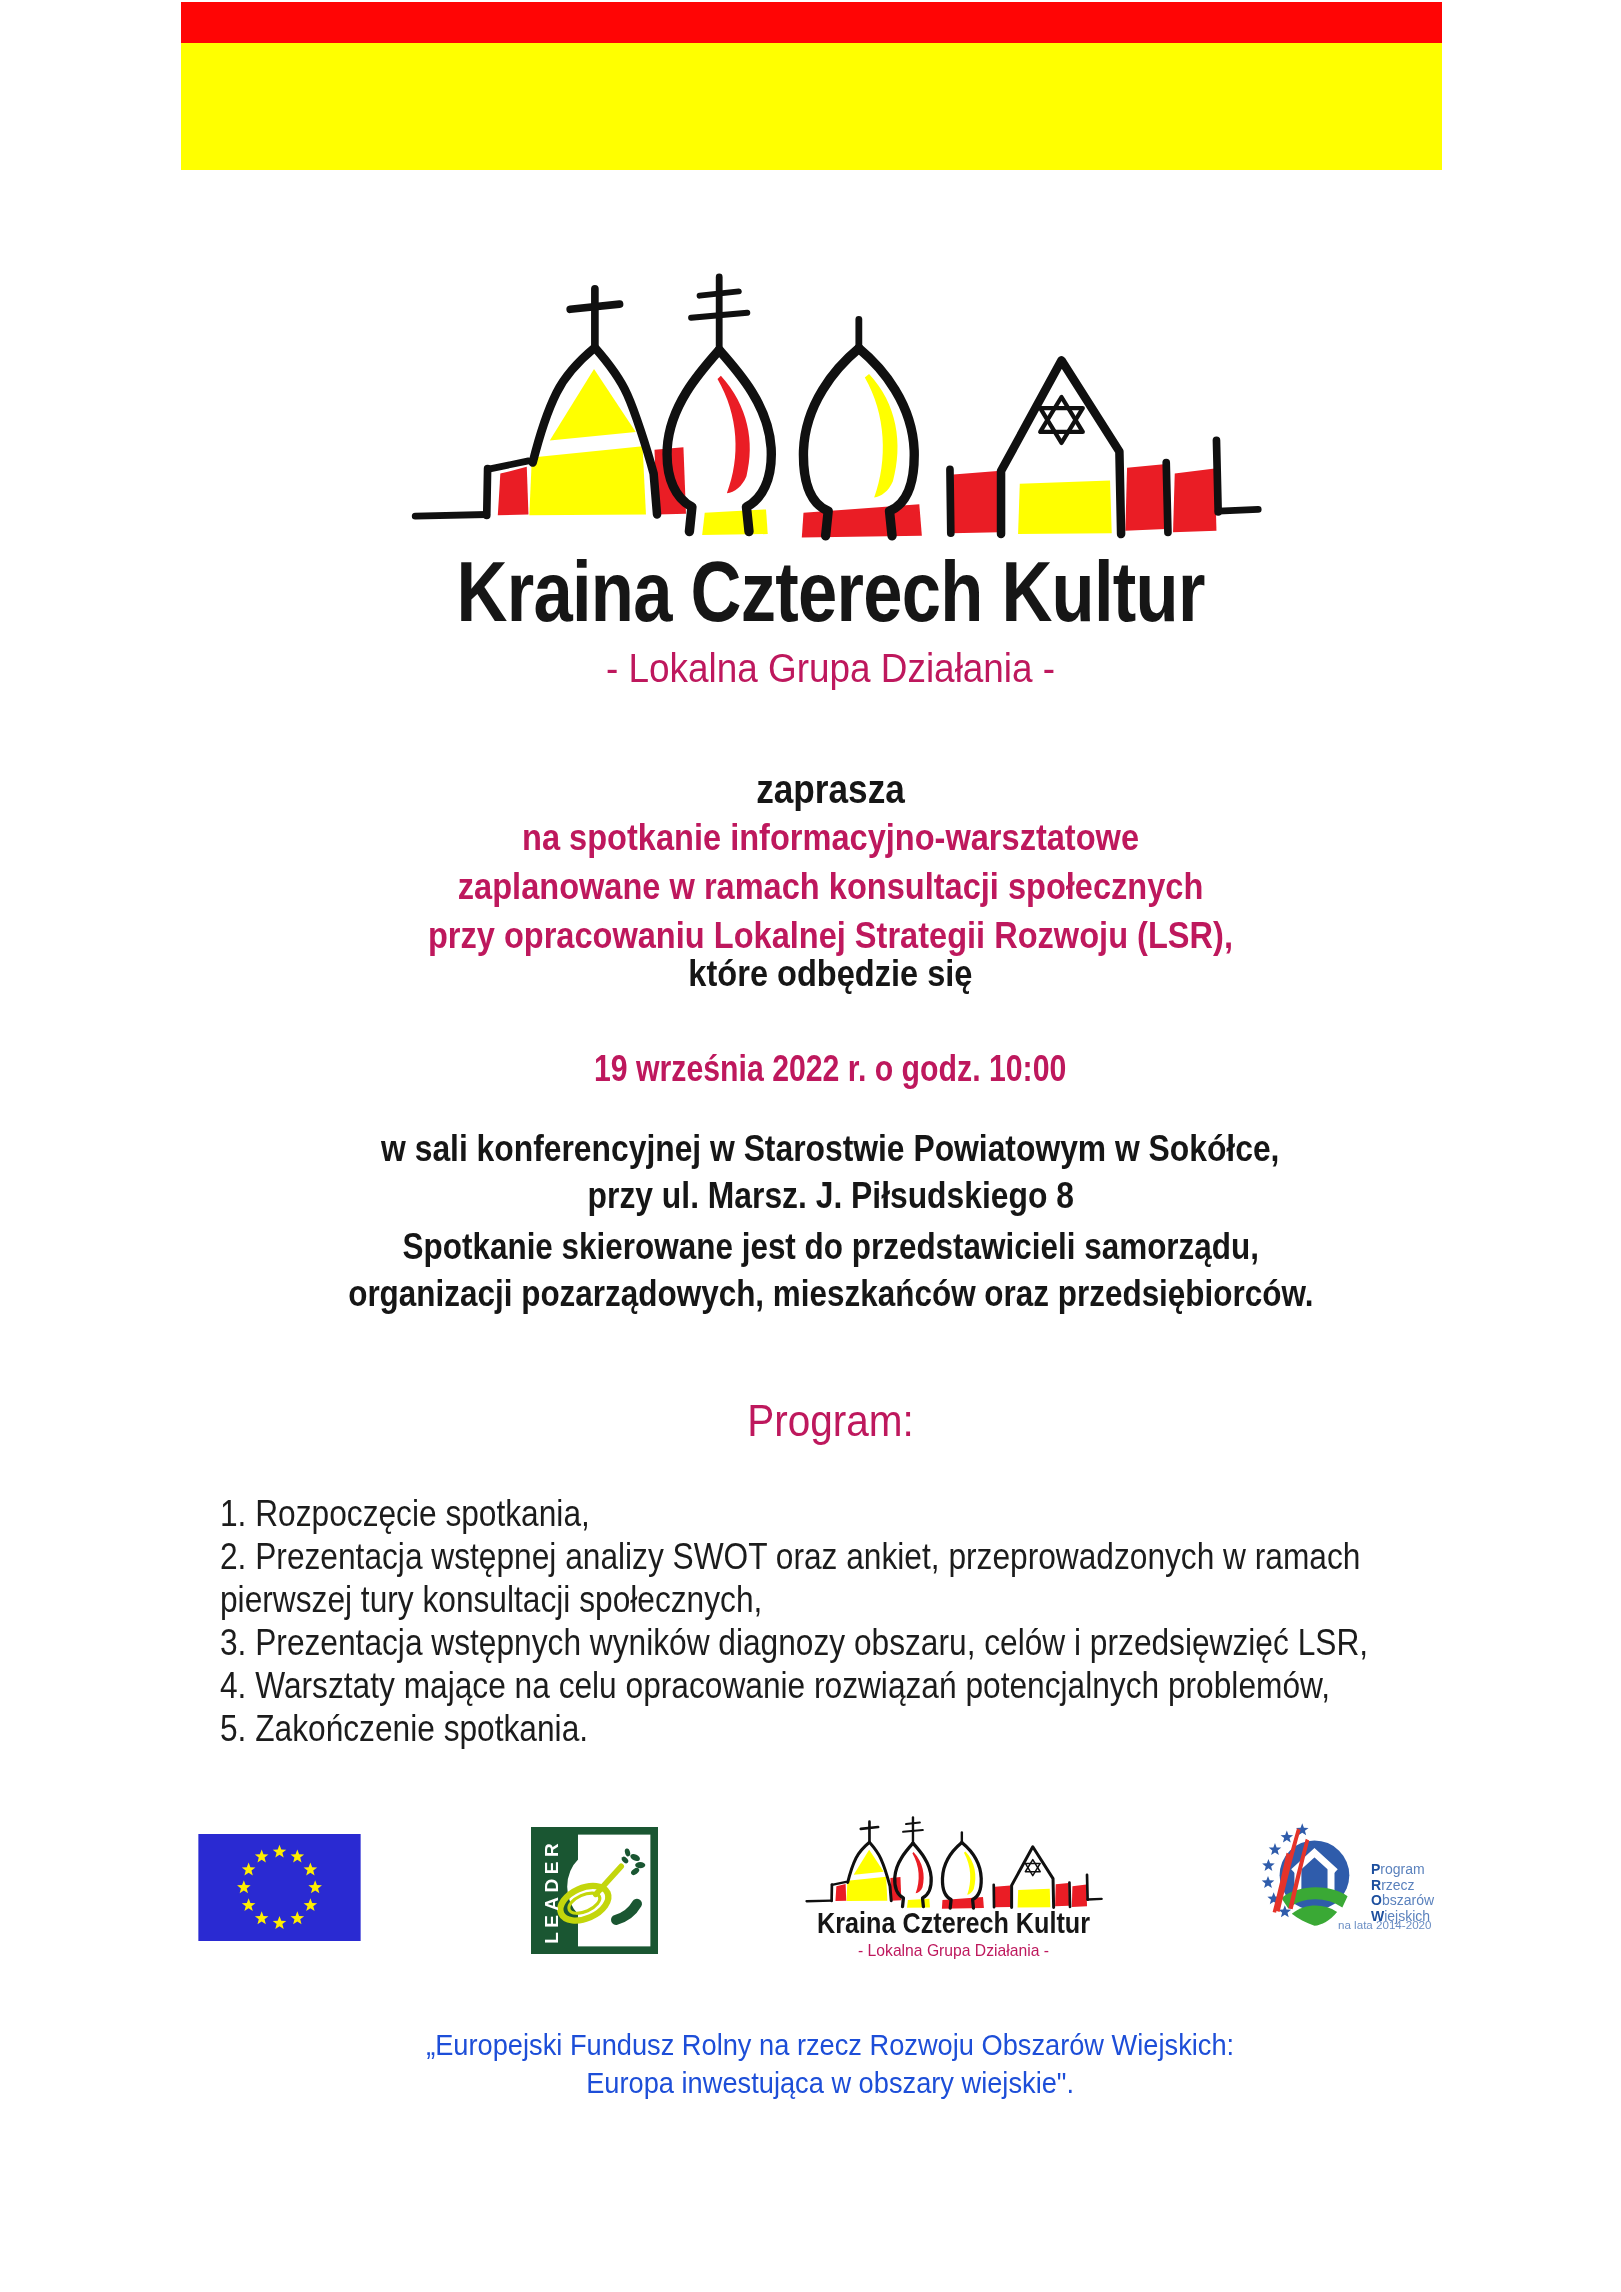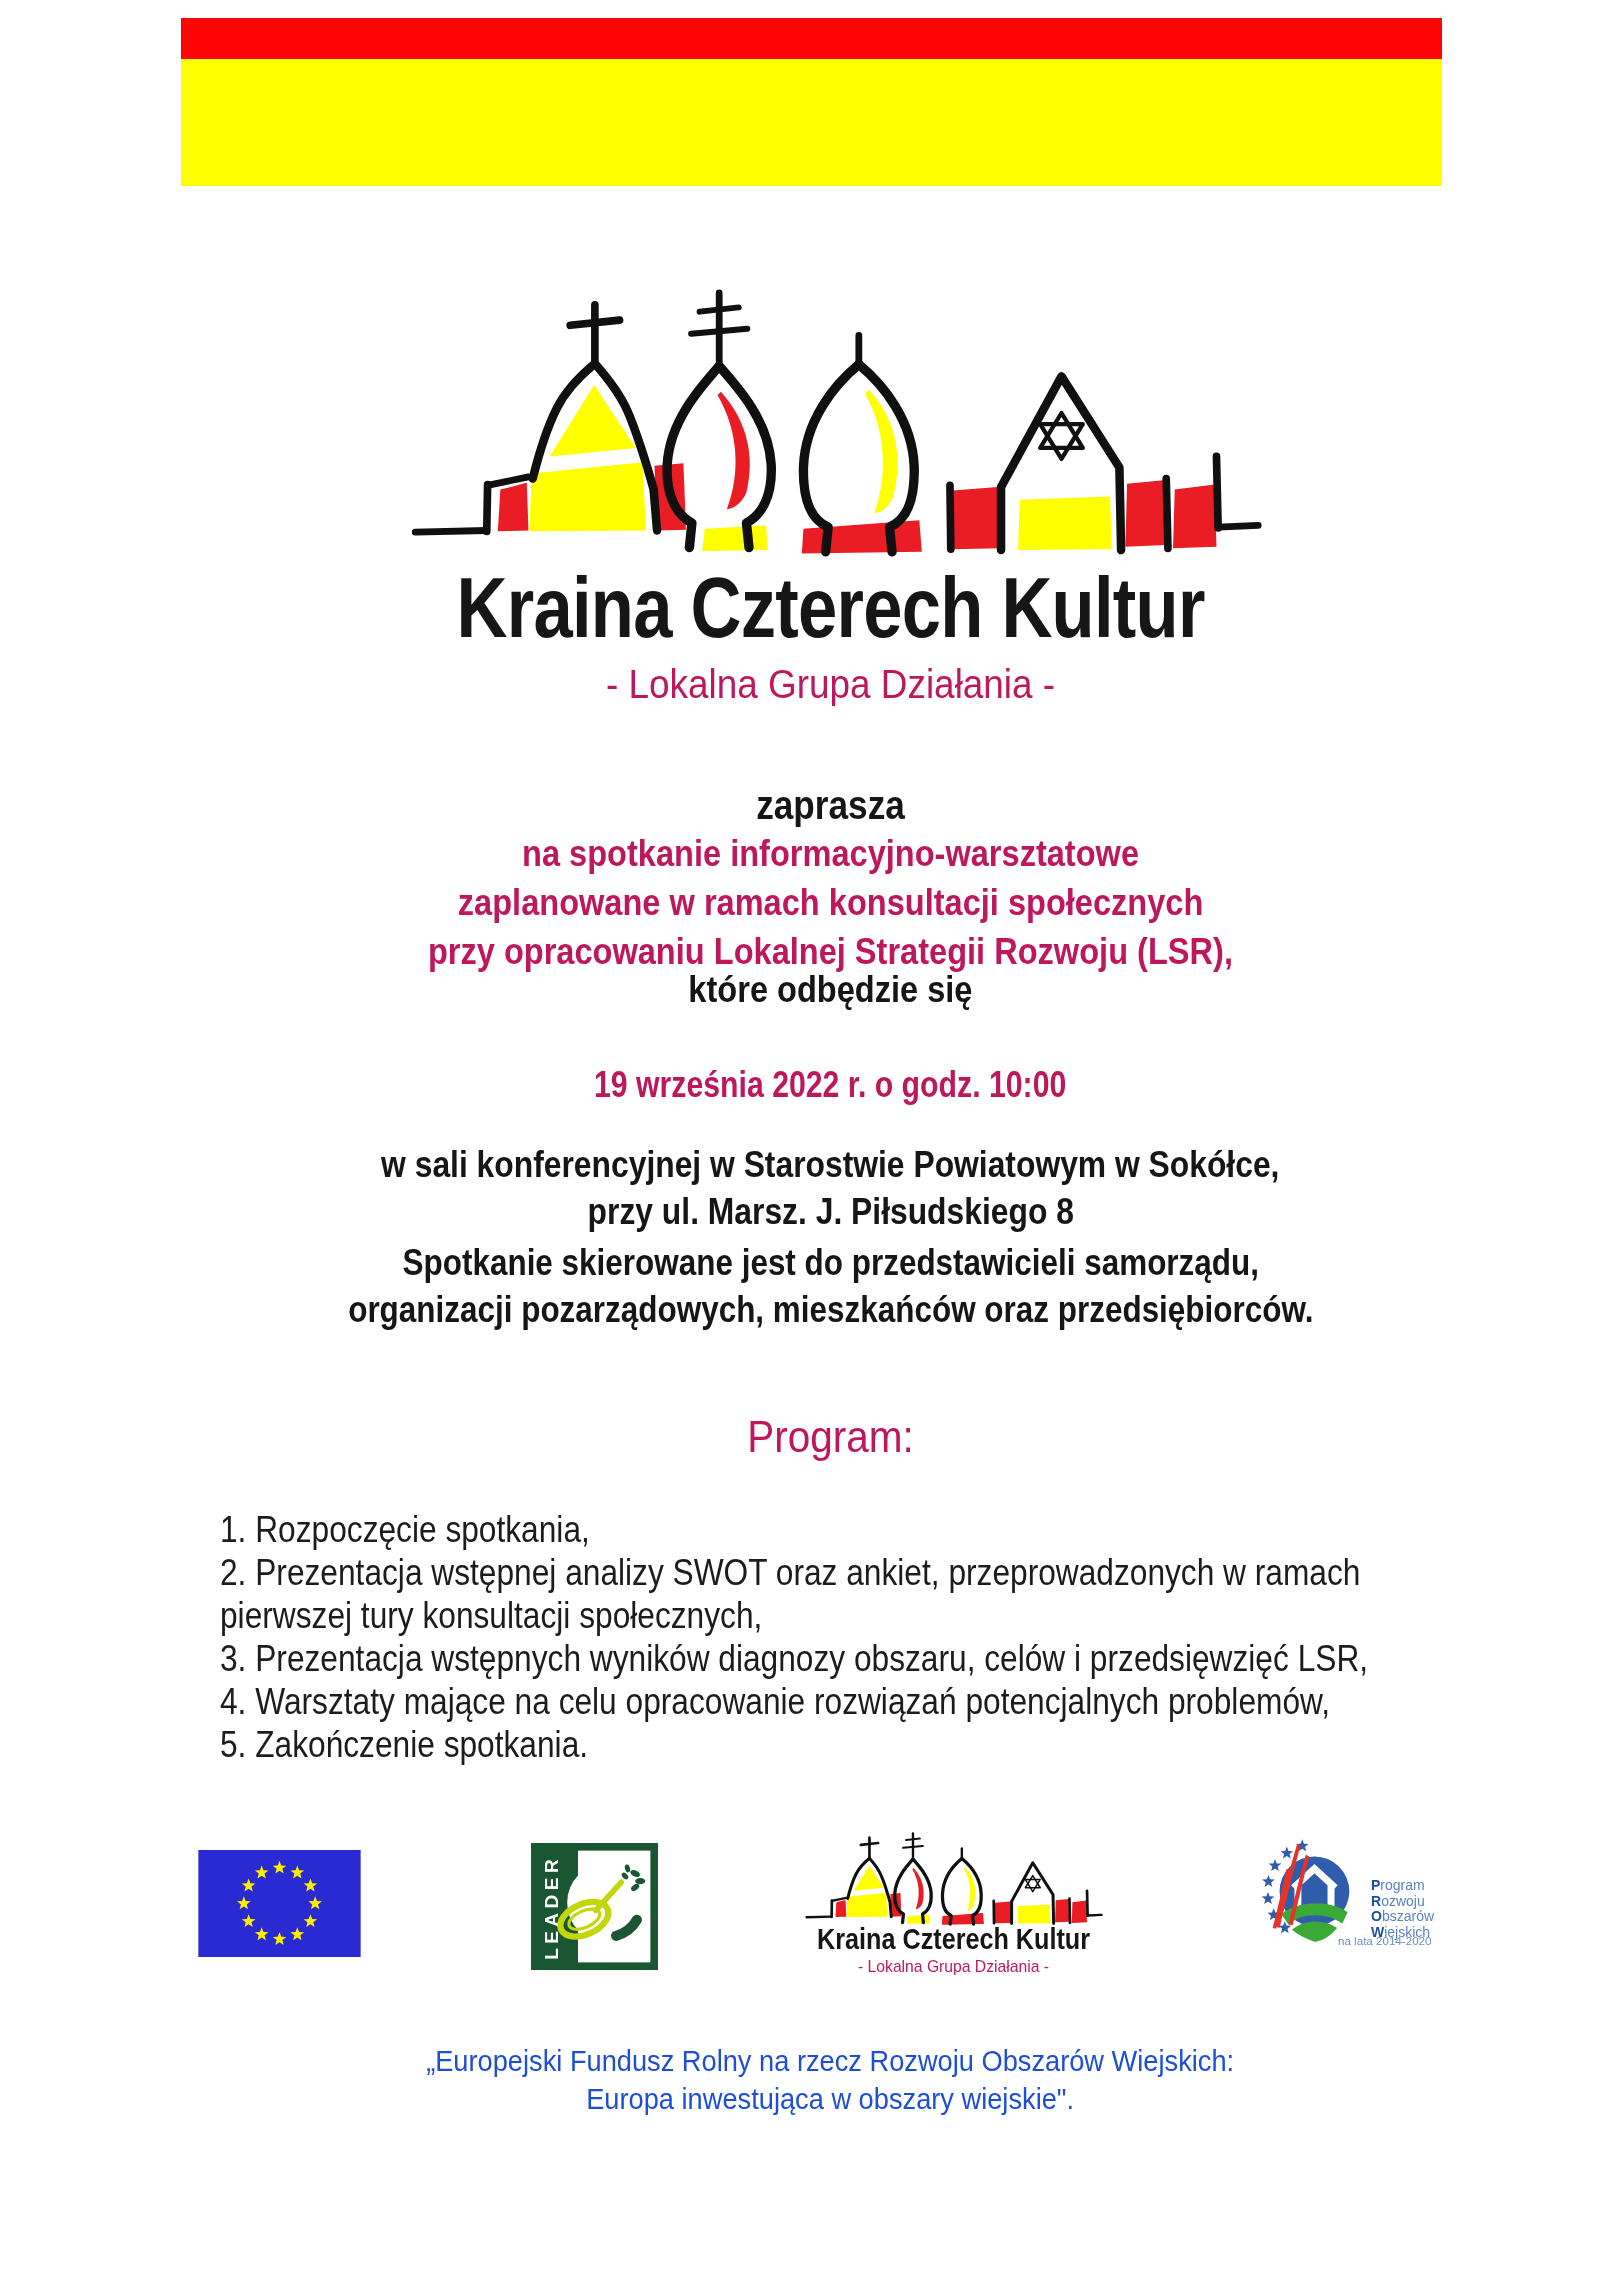--- a/index.html
+++ b/index.html
@@ -1,17 +1,17 @@
 <!DOCTYPE html>
 <html style="font-size:14.3px"><head>
 <meta charset="utf-8">
 <style>
   html,body{margin:0;padding:0;background:#fff;}
   .page{position:relative;width:1621px;height:2108px;background:#fff;overflow:hidden;
-        font-family:"Liberation Sans",sans-serif;color:#161616;margin-top:16px;}
+        font-family:"Liberation Sans",sans-serif;color:#161616;}
   .stripe{position:absolute;left:181px;width:1261px;}
   .stripe.top-red{top:1.8px;height:41px;background:#ff0505;}
   .stripe.top-yellow{top:43px;height:127px;background:#ffff00;}
   .stripe.bottom-red{top:2125px;height:127px;background:#ff0505;}
   .stripe.bottom-yellow{top:2252px;height:40px;background:#ffff00;}
 
   .tblock{position:absolute;left:40px;right:0;text-align:center;white-space:nowrap;}
   .cx{display:inline-block;transform-origin:50% 50%;}
   .red{color:#be185d;}
   .b{font-weight:bold;}
@@ -230,21 +230,21 @@
       <path d="M44,86 C64,70 100,70 120,84 L114,97 C96,84 68,84 52,98 Z" fill="#3aa935"></path>
       <path d="M56,104 C72,92 92,92 108,102 C100,112 90,117 82,118 C72,114 63,110 56,104 Z" fill="#3aa935"></path>
       <g fill="#e5332a">
         <path d="M62,6 C54,34 45,66 36,100 L42,102 C50,68 58,36 66,8 Z"></path>
         <path d="M72,18 C65,44 58,72 52,98 L57,99 C63,73 69,46 76,20 Z"></path>
         <path d="M50,34 C45,56 40,80 34,102 L38,103 C44,80 48,57 54,36 Z"></path>
       </g>
     </svg>
     <div class="prow-lines">
       <div><span class="ini">P</span><span>rogram</span></div>
-      <div><span class="ini">R</span><span>ozwoju</span></div>
+      <div><span class="ini">R</span><span>rzecz</span></div>
       <div><span class="ini">O</span><span>bszarów</span></div>
       <div><span class="ini">W</span><span>iejskich</span></div>
     </div>
     <div class="prow-sub">na lata 2014-2020</div>
   </div>
 
   <div class="tblock" id="t-footer">
     <div><span class="cx">„Europejski Fundusz Rolny na rzecz Rozwoju Obszarów Wiejskich:</span></div>
     <div><span class="cx">Europa inwestująca w obszary wiejskie".</span></div>
   </div>

